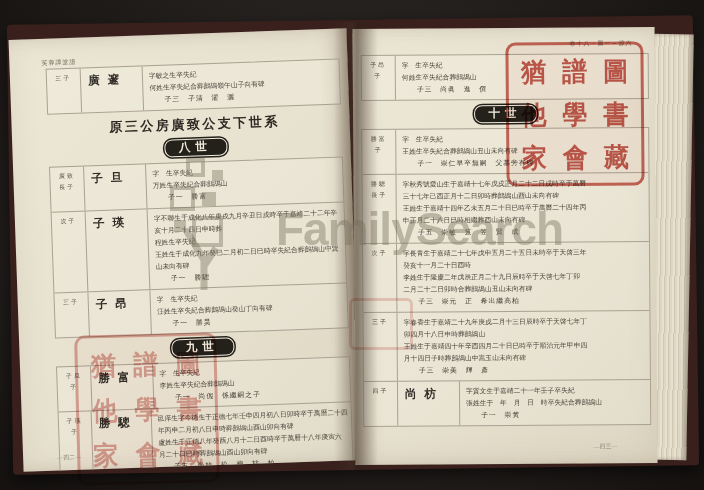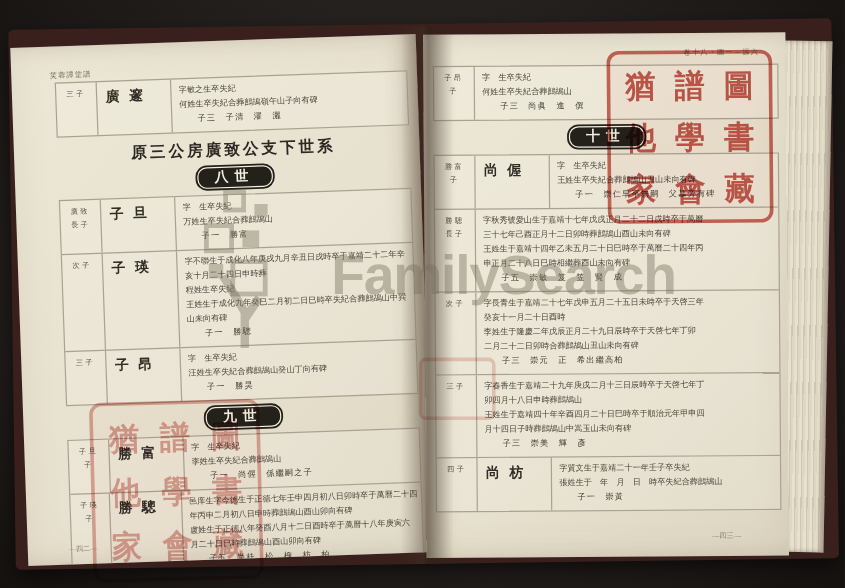--- a/index.html
+++ b/index.html
@@ -177,21 +177,20 @@
         </div>
       <div class="badge-wrap">
         <span class="badge">十世</span>
       </div>
       <div class="gtable">
           <div class="grow">
             <div class="c-rel">
               <div>勝富</div>
               <div>子</div>
             </div>
-            <div class="c-name">尚偓</div>
             <div class="c-det">
               <div class="dline">字　生卒失紀</div>
               <div class="dline">王姓生卒失紀合葬鷓鴣山丑山未向有碑</div>
               <div class="dline children">子一　崇仁早卒無嗣　父墓旁有碑</div>
             </div>
           </div>
           <div class="grow">
             <div class="c-rel">
               <div>勝驄</div>
               <div>長子</div>

